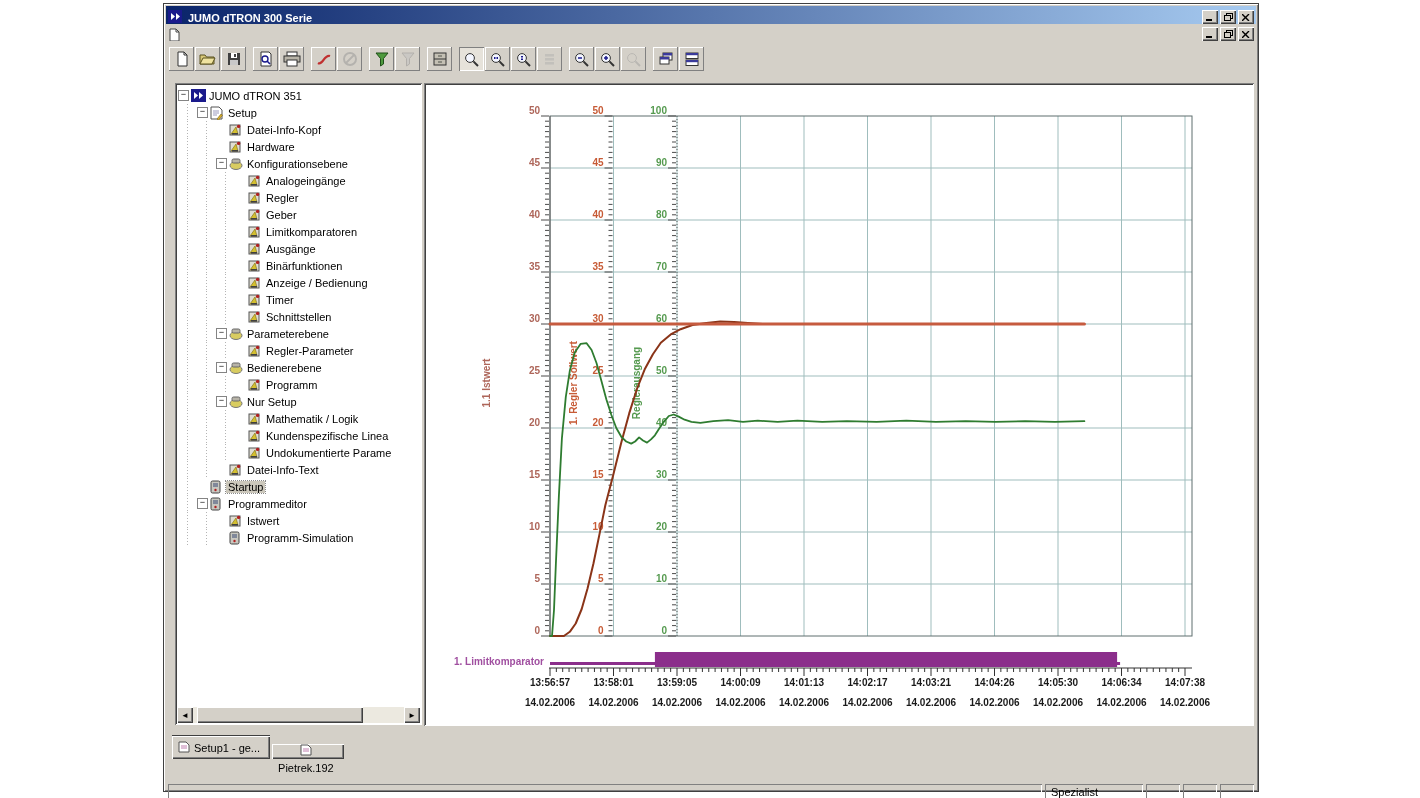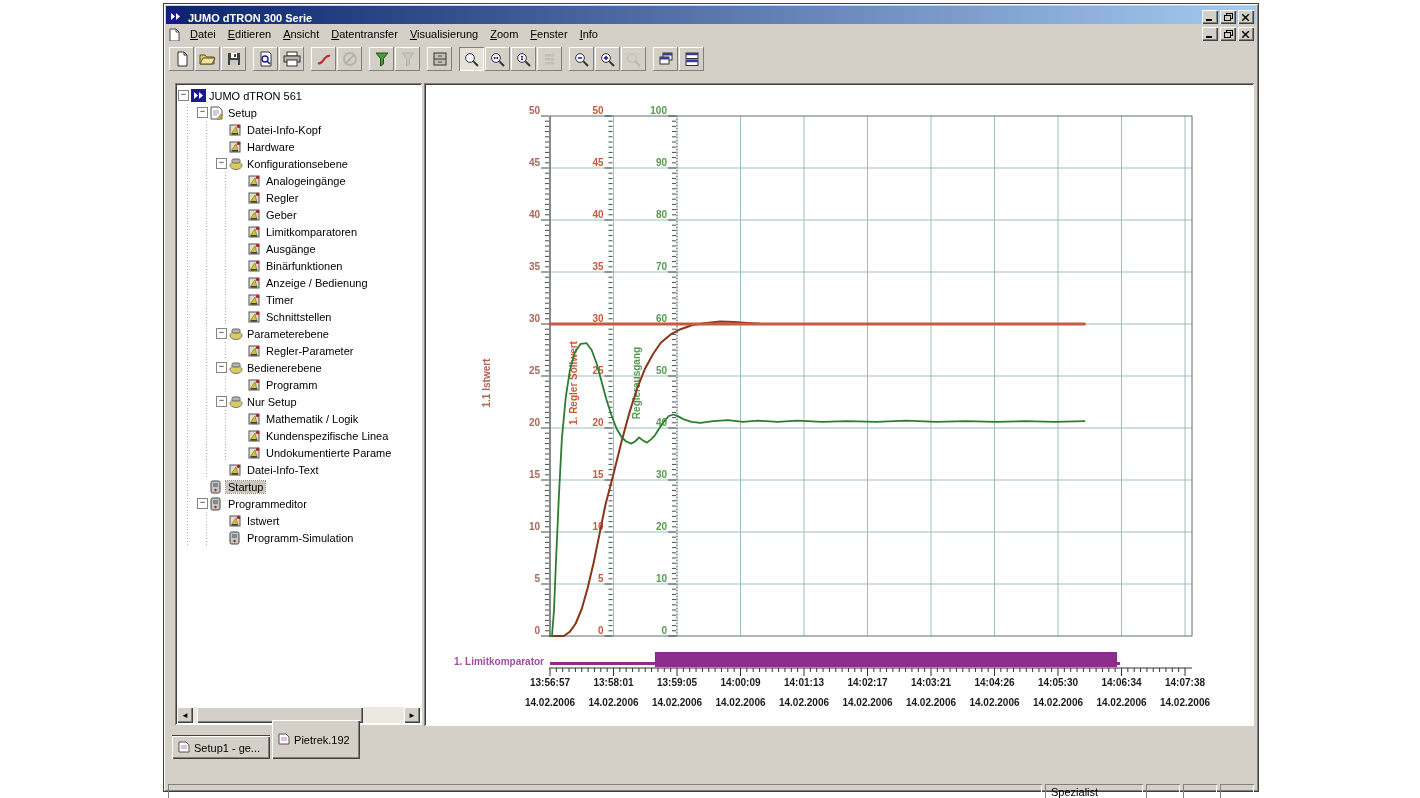--- a/index.html
+++ b/index.html
@@ -36,21 +36,21 @@
   .trow.selected .tlabel{background:#ccc8bc;outline:1px dotted #8a8a8a;}
   .hscroll{position:absolute;left:2px;bottom:2px;right:2px;height:16px;background:#ece9e0;display:flex;}
   .sbtn{width:16px;height:16px;background:#d4d0c8;box-shadow:inset 1px 1px #fff,inset -1px -1px #404040,inset -2px -2px #808080;
        display:flex;align-items:center;justify-content:center;font-size:8px;color:#000;flex:none;}
   .sthumb{width:166px;height:16px;background:#d4d0c8;box-shadow:inset 1px 1px #fff,inset -1px -1px #404040,inset -2px -2px #808080;margin-left:4px;}
   #chart-panel{position:absolute;left:258px;top:8px;width:830px;height:643px;}
   #chart-svg{position:absolute;left:2px;top:2px;}
   .tabsrow{height:30px;display:flex;align-items:flex-end;padding-left:6px;gap:2px;}
   .dtab{height:23px;background:#d4d0c8;display:flex;align-items:center;gap:4px;padding:0 10px 0 6px;font-size:11px;
        box-shadow:inset 1px 1px #fff,inset -1px -1px #404040,inset -2px -2px #808080;border-top:1px solid #404040;}
-  .dtab.active{height:39px;border-top:none;box-shadow:inset 1px 1px #fff,inset -1px -1px #404040,inset -2px -2px #808080;z-index:2;}
+  .dtab.active{height:15px;border-top:none;box-shadow:inset 1px 1px #fff,inset -1px -1px #404040,inset -2px -2px #808080;z-index:2;flex-direction:column;}
   .statusbar{height:19px;display:flex;align-items:center;gap:3px;padding:1px 2px 0 2px;font-size:11px;}
   .spanel{height:16px;box-shadow:inset 1px 1px #808080,inset -1px -1px #fff;display:flex;align-items:center;padding:0 6px;margin-top:45px;}
   .sp-grow{flex:1;}
   .sp-mode{width:86px;}
   .sp-small{width:22px;}
 </style>
 </head>
 <body>
 
 <div id="stage">
@@ -85,30 +85,20 @@
         </span>
   </div>
 
   <div class="menubar">
     <span class="ticon">
       <svg width="13" height="13">
             <path d="M2 1h6l3 3v9H2z" fill="#fff" stroke="#444"></path>
             <path d="M8 1v3h3" fill="none" stroke="#444"></path>
           </svg>
     </span>
-    <span id="menu-items" style="display:flex;">
-          <span class="menu-item"><u>D</u>atei</span>
-          <span class="menu-item"><u>E</u>ditieren</span>
-          <span class="menu-item"><u>A</u>nsicht</span>
-          <span class="menu-item"><u>D</u>atentransfer</span>
-          <span class="menu-item"><u>V</u>isualisierung</span>
-          <span class="menu-item"><u>Z</u>oom</span>
-          <span class="menu-item"><u>F</u>enster</span>
-          <span class="menu-item"><u>I</u>nfo</span>
-        </span>
     <span class="winbtns" id="mdi-controls">
           <span class="winbtn">
             <svg width="8" height="7">
               <rect x="0" y="5" width="6" height="2" fill="#000"></rect>
             </svg>
           </span>
           <span class="winbtn">
             <svg width="9" height="8">
               <rect x="2.5" y="0.5" width="6" height="5" fill="none" stroke="#000"></rect>
               <rect x="0.5" y="2.5" width="6" height="5" fill="#d4d0c8" stroke="#000"></rect>
@@ -312,21 +302,21 @@
               <span class="slot">
                 <span class="exp">−</span>
               </span>
               <span class="ticon">
                 <svg width="15" height="13">
                   <rect x="0" y="0" width="15" height="13" fill="#1a1a8c"></rect>
                   <path d="M3 3l4 3.5-4 3.5z" fill="#fff"></path>
                   <path d="M8 3l4 3.5-4 3.5z" fill="#fff"></path>
                 </svg>
               </span>
-              <span class="tlabel">JUMO dTRON 561</span>
+              <span class="tlabel">JUMO dTRON 351</span>
             </div>
             <div class="trow">
               <span class="spacer"></span>
               <span class="slot">
                 <span class="exp">−</span>
               </span>
               <span class="ticon">
                 <svg width="13" height="14">
                   <path d="M1 1h8l3 3v9H1z" fill="#fff" stroke="#555"></path>
                   <path d="M3 5h6M3 7h6M3 9h4" stroke="#9a9ac0" fill="none"></path>

